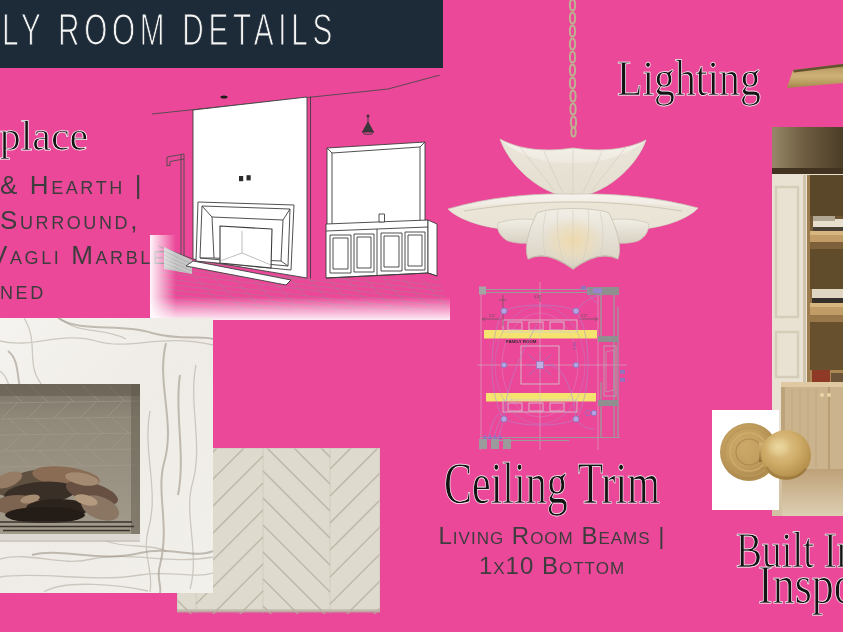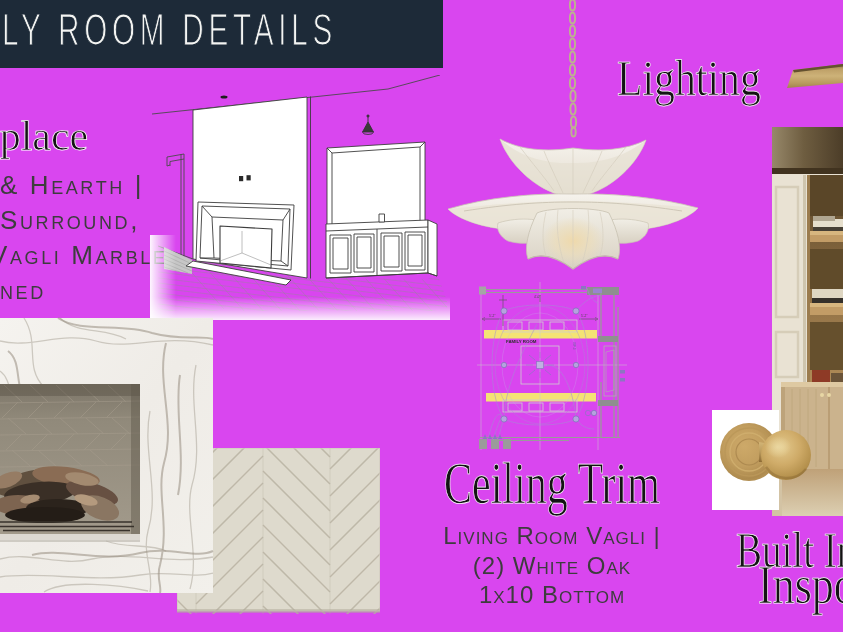--- a/index.html
+++ b/index.html
@@ -1,16 +1,16 @@
 <!DOCTYPE html>
 <html><head>
 <meta charset="utf-8">
 <style>
   html,body{margin:0;padding:0;background:#fff;}
-  #board{position:relative;width:843px;height:632px;background:#d946ef;overflow:hidden;
+  #board{position:relative;width:843px;height:632px;background:#ec4899;overflow:hidden;
          font-family:"Liberation Sans",sans-serif;}
   .abs{position:absolute;}
   .serifhead{font-family:"Liberation Serif",serif;color:#131313;-webkit-text-stroke:0.75px #ffffff;}
   .smallcaps{font-variant:small-caps;color:#3d3d3d;}
 </style>
 </head>
 <body>
 <div id="board">
 
 <div class="abs" style="left:0;top:0;width:443px;height:68px;background:#1d2a38;"></div>
@@ -413,22 +413,21 @@
   <rect x="104" y="4" width="5" height="3.5" fill="#8d75c2"></rect>
   <rect x="116" y="6.5" width="9" height="4.5" fill="#9b84cf"></rect>
   <rect x="143" y="88" width="5" height="3.5" fill="#8d75c2"></rect>
   <rect x="143" y="96" width="5" height="3.5" fill="#8d75c2"></rect>
   <circle cx="111" cy="131" r="2.7" fill="none" stroke="#8d75c2" stroke-width="0.7"></circle>
 </svg>
 
 <div class="abs serifhead" style="left:444px;top:449px;font-size:59px;white-space:nowrap;transform:scaleX(0.712);transform-origin:left top;">Ceiling Trim</div>
 
 <div class="abs smallcaps" style="left:402px;top:521px;width:300px;text-align:center;font-size:24px;line-height:29.5px;letter-spacing:1px;">
-  <div>Living Room Vagli |</div>
-  <div>(2) White Oak</div>
+  <div>Living Room Beams |</div>
   <div>1x10 Bottom</div>
 </div>
 
 <svg class="abs" style="left:177px;top:448px;" width="203" height="166" viewBox="0 0 203 166">
   <rect x="0" y="0" width="203" height="163" fill="#dedacd"></rect>
   <g stroke="#b7b0a0" stroke-width="1.5" fill="none" opacity="0.8">
     <line x1="-48" y1="-220" x2="19" y2="-153"></line>
     <line x1="-48" y1="-193" x2="19" y2="-126"></line>
     <line x1="-48" y1="-166" x2="19" y2="-99"></line>
     <line x1="-48" y1="-139" x2="19" y2="-72"></line>

